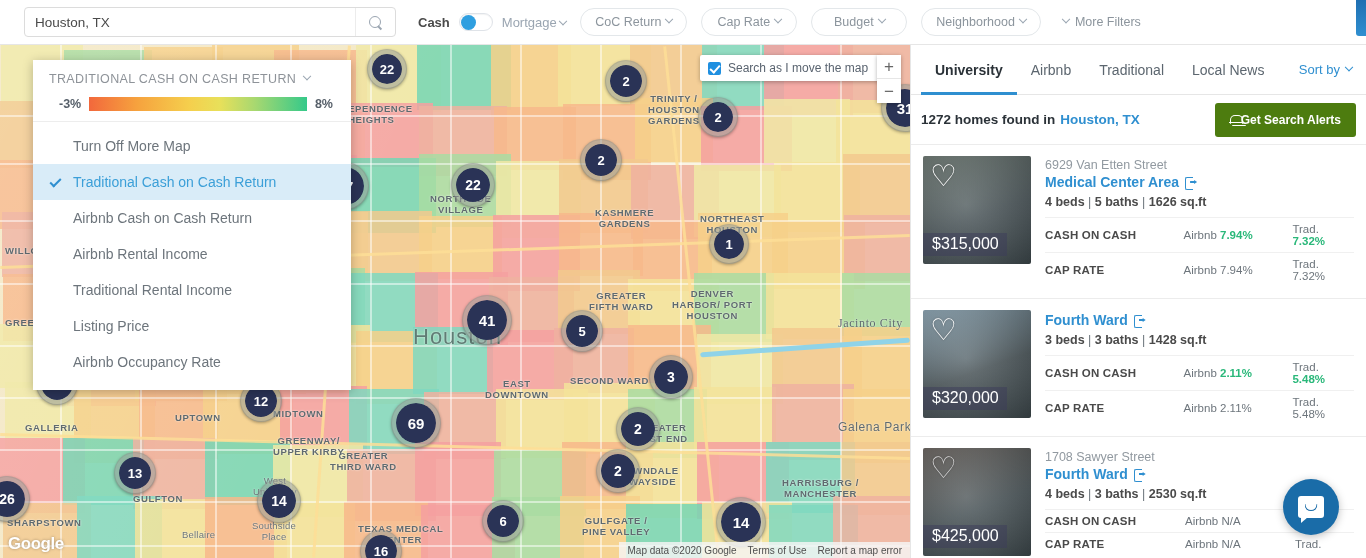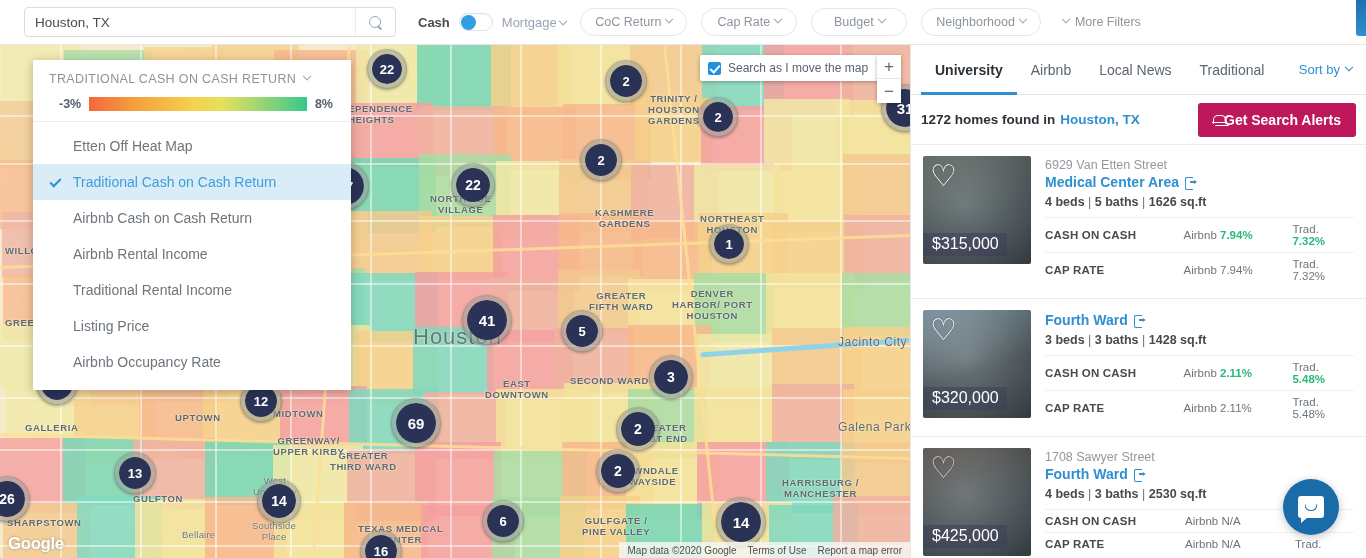--- a/index.html
+++ b/index.html
@@ -233,22 +233,22 @@
   #sortby .caret { border-color: #2f8fd0; }
 
   #results-bar {
     height: 50px; display: flex; align-items: center;
     padding: 0 10px 0 10px; border-bottom: 1px solid #ececec;
     position: relative;
   }
   #results-count { font-size: 13.5px; color: #2b3238; font-weight: bold; }
   #results-city { font-size: 13.5px; color: #2f8fd0; font-weight: bold; margin-left: 5px; cursor: pointer; }
   #alerts-btn {
-    margin-left: auto; height: 34px; background: #be185d;
-    color: #fff; font-size: 14px; font-weight: bold;
+    margin-left: auto; height: 34px; background: #4d7c0f;
+    color: #fff; font-size: 12px; font-weight: bold;
     border: none; border-radius: 3px; cursor: pointer;
     display: flex; align-items: center; padding: 0 15px;
     font-family: "Liberation Sans", sans-serif;
   }
   .bell {
     width: 11px; height: 12px; position: relative; display: inline-block;
   }
   .bell::before {
     content:""; position:absolute; left:0; top:1px; width:11px; height:8px;
     border: 1.5px solid #fff; border-radius: 5px 5px 1px 1px; border-bottom: none;
@@ -589,21 +589,21 @@
 CENTER</div>
     <div class="maplabel" style="left: 5px; top: 200px; white-space: pre;">WILLOWBROOK</div>
     <div class="maplabel" style="left: 5px; top: 272px; white-space: pre;">GREENSPOINT</div>
     <div class="maplabel mixed" style="left: 253px; top: 430px; white-space: pre;">West
 University
 Place</div>
     <div class="maplabel mixed" style="left: 252px; top: 475px; white-space: pre;">Southside
 Place</div>
     <div class="maplabel mixed" style="left: 182px; top: 484px; white-space: pre;">Bellaire</div>
     <div class="maplabel park" style="left: 838px; top: 377px; white-space: pre;">Galena Park</div>
-    <div class="maplabel park" style="left: 838px; top: 292px; white-space: pre;">Jacinto City</div>
+    <div class="maplabel park" style="left: 838px; top: 273px; white-space: pre; font-family: Liberation Serif, serif;">Jacinto City</div>
     <div class="cluster" style="width: 40px; height: 40px; left: 367px; top: 4px; font-size: 13px; z-index: 8;">
       <span>22</span>
     </div>
     <div class="cluster" style="width: 42px; height: 42px; left: 605px; top: 15px; font-size: 13px; z-index: 8;">
       <span>2</span>
     </div>
     <div class="cluster" style="width: 40px; height: 40px; left: 698px; top: 52px; font-size: 13px; z-index: 8;">
       <span>2</span>
     </div>
     <div class="cluster" style="width: 42px; height: 42px; left: 580px; top: 94px; font-size: 13px; z-index: 8;">
@@ -672,21 +672,21 @@
       <span class="caret"></span>
     </div>
     <div id="heat-legend">
       <span class="legend-val">-3%</span>
       <span id="grad-bar"></span>
       <span class="legend-val">8%</span>
     </div>
   </div>
   <div id="heat-list">
       <div class="heat-item">
-        <span>Etten Off Heat Map</span>
+        <span>Turn Off More Map</span>
       </div>
       <div class="heat-item selected">
         <span class="chk"></span>
         <span>Traditional Cash on Cash Return</span>
       </div>
       <div class="heat-item">
         <span>Airbnb Cash on Cash Return</span>
       </div>
       <div class="heat-item">
         <span>Airbnb Rental Income</span>
@@ -705,24 +705,24 @@
 
 <div id="panel">
   <div id="tabs">
     <div class="tab active">
       <span>University</span>
     </div>
     <div class="tab">
       <span>Airbnb</span>
     </div>
     <div class="tab">
+      <span>Traditional</span>
+    </div>
+    <div class="tab">
       <span>Local News</span>
-    </div>
-    <div class="tab">
-      <span>Traditional</span>
     </div>
     <div id="sortby">
       <span>Sort by</span>
       <span class="caret"></span>
     </div>
   </div>
 
   <div id="results-bar">
     <span id="results-count">1272 homes found in</span>
     <span id="results-city">Houston, TX</span>

